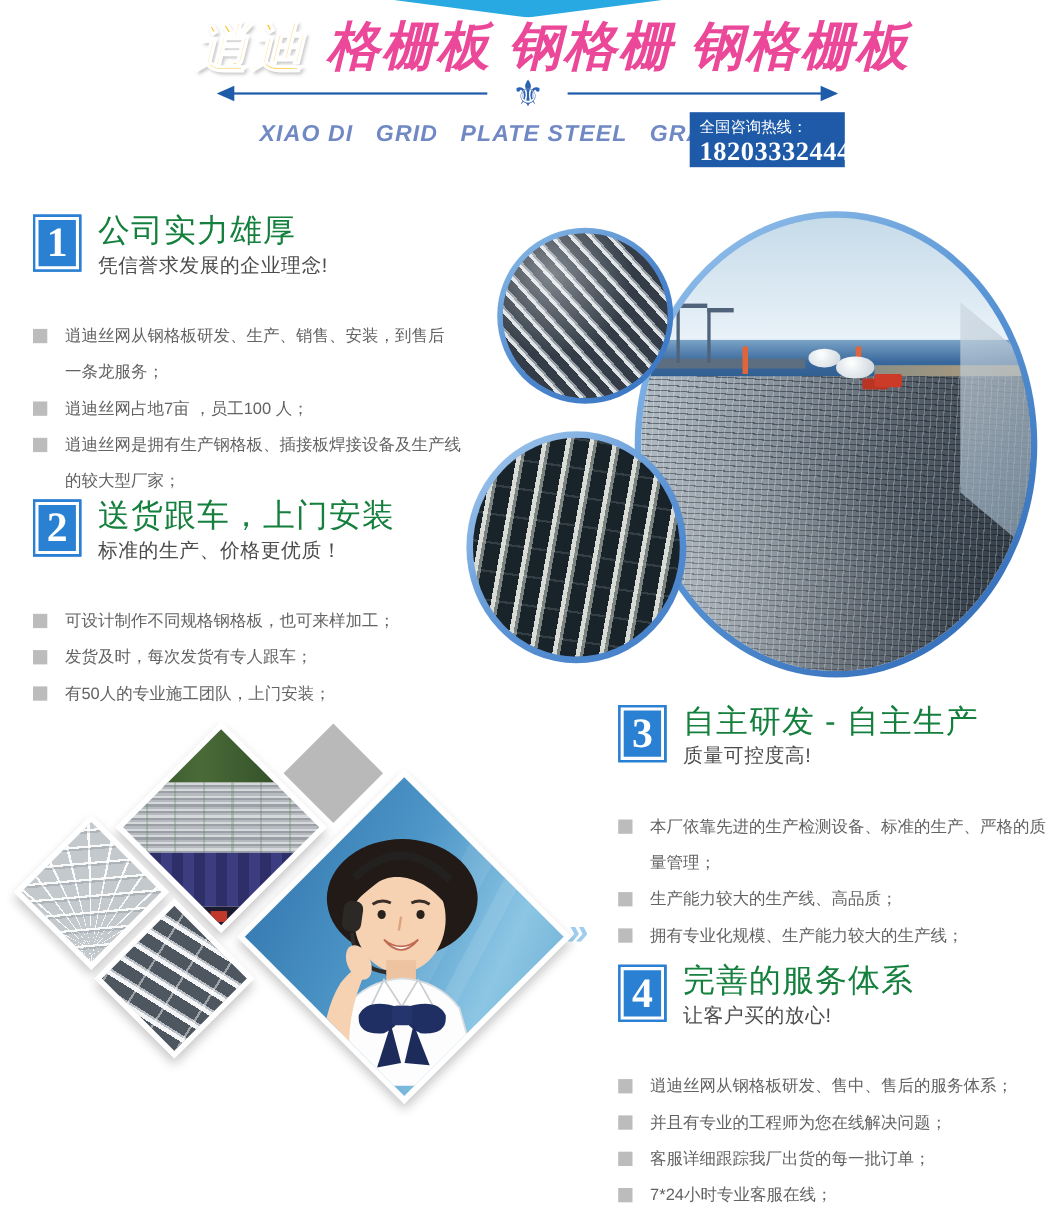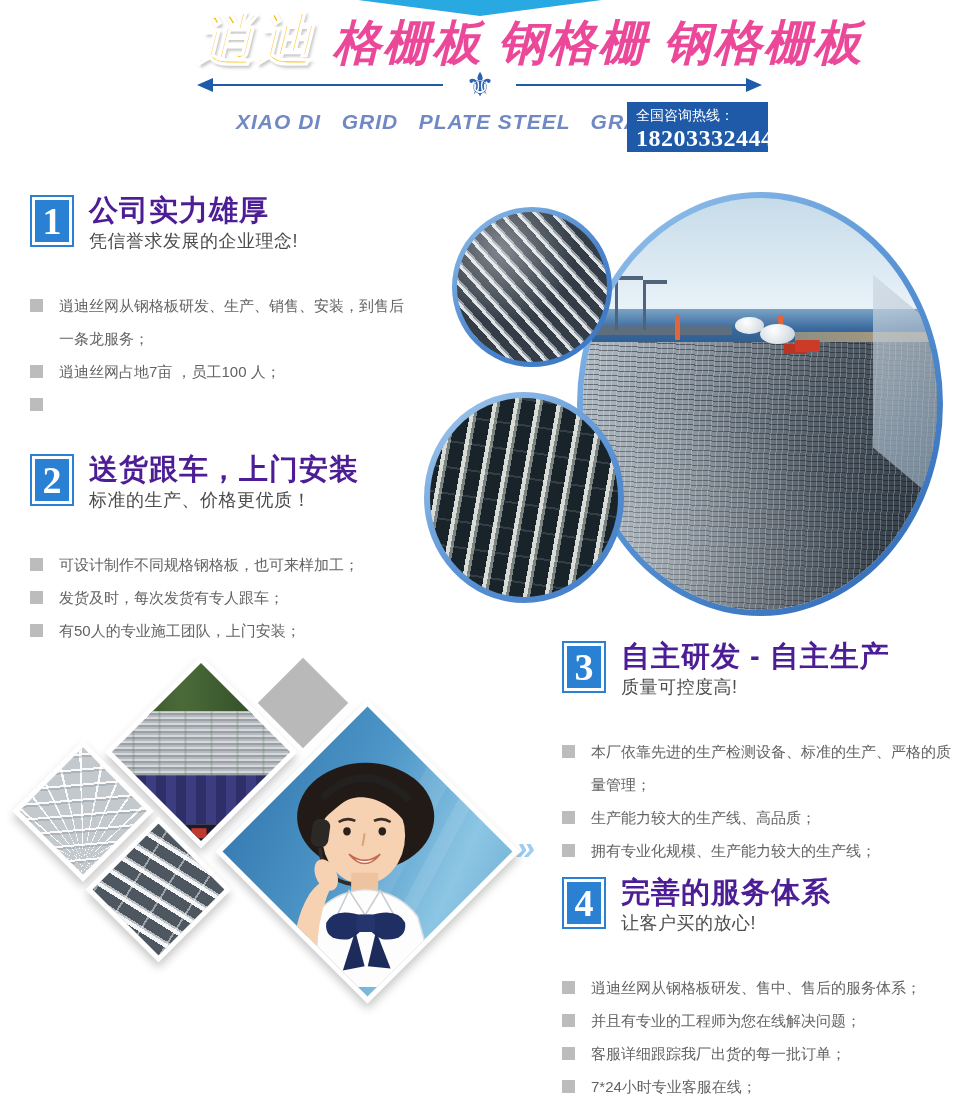--- a/index.html
+++ b/index.html
@@ -3,22 +3,22 @@
 <meta charset="utf-8">
 <style>
   html,body{margin:0;padding:0;background:#fff;}
   .page{position:relative;width:960px;height:1108px;background:#ffffff;overflow:hidden;
         font-family:"Liberation Sans","DejaVu Sans",sans-serif;}
 
   
   .top-chevron{position:absolute;left:358px;top:0;width:244px;height:16px;background:#29a9e1;
                clip-path:polygon(0 0,100% 0,50% 100%);}
   .brand-row{position:absolute;left:177px;top:4px;height:64px;display:flex;align-items:flex-end;gap:18px;}
-  .brand{font-size:57px;font-weight:bold;font-style:italic;line-height:.98;color:#fcbe14;
-         -webkit-text-stroke:1.5px #ffffff;text-shadow:2px 3px 3px rgba(130,130,130,.45);letter-spacing:2px;margin-left:20px;}
+  .brand{font-size:49px;font-weight:bold;font-style:italic;line-height:.98;color:#fcbe14;
+         -webkit-text-stroke:1.5px #ffffff;text-shadow:2px 3px 3px rgba(130,130,130,.45);letter-spacing:2px;}
   .brand-rest{font-size:48px;font-weight:bold;font-style:italic;line-height:1.05;color:#ec4899;letter-spacing:2px;}
   .divider-line{position:absolute;top:84px;height:2px;background:#1e5caa;}
   .dl-left{left:211px;width:232px;}
   .dl-right{left:516px;width:232px;}
   .arrowhead{position:absolute;top:78px;width:0;height:0;border-top:7px solid transparent;border-bottom:7px solid transparent;}
   .ah-left{left:197px;border-right:16px solid #1e5caa;}
   .ah-right{left:746px;border-left:16px solid #1e5caa;}
   .ornament{position:absolute;left:450px;top:68px;width:60px;text-align:center;font-size:33px;color:#2f62b0;line-height:1;}
   .tagline{position:absolute;left:236px;top:110px;font-size:21px;font-weight:bold;font-style:italic;
            color:#7089c4;letter-spacing:1px;white-space:pre;}
@@ -31,21 +31,21 @@
   
   .section{position:absolute;}
   .s1{left:30px;top:195px;width:420px;}
   .s2{left:30px;top:454px;width:420px;}
   .s3{left:562px;top:641px;width:398px;}
   .s4{left:562px;top:877px;width:398px;}
   .sec-head{display:flex;gap:15px;align-items:flex-start;}
   .num-box{width:44px;height:52px;box-sizing:border-box;background:#2a80d2;border:2px solid #2a80d2;
            box-shadow:inset 0 0 0 3px #ffffff;color:#fff;text-align:center;line-height:48px;
            font-family:"Liberation Serif","DejaVu Serif",serif;font-size:38px;font-weight:bold;flex:0 0 auto;}
-  .sec-title{font-size:29px;font-weight:bold;color:#4c1d95;line-height:1.08;letter-spacing:1px;}
+  .sec-title{font-size:29px;font-weight:normal;color:#15803d;line-height:1.08;letter-spacing:1px;}
   .sec-sub{font-size:18px;color:#4c4c4c;margin-top:3px;letter-spacing:.5px;}
   .bullets{margin-top:36px;}
   .b-row{position:relative;padding-left:29px;font-size:15px;color:#636363;line-height:33px;white-space:pre-line;}
   .b-sq{position:absolute;left:0;top:10px;width:13px;height:13px;background:#bcbcbc;}
 
   
   .ring{position:absolute;border-radius:50%;box-sizing:border-box;}
   .ring-inner{position:relative;width:100%;height:100%;border-radius:50%;overflow:hidden;}
   .photo-big{left:577px;top:192px;width:366px;height:424px;padding:6px;z-index:1;
              background:linear-gradient(140deg,#9cc6ee 0%,#5b97d6 45%,#2c66b4 100%);}
@@ -137,21 +137,22 @@
       <div class="num-box">1</div>
       <div class="sec-text">
         <div class="sec-title">公司实力雄厚</div>
         <div class="sec-sub">凭信誉求发展的企业理念!</div>
       </div>
     </div>
     <div class="bullets">
       <div class="b-row"><span class="b-sq"></span><span class="b-text">逍迪丝网从钢格板研发、生产、销售、安装，到售后
 一条龙服务；</span></div>
       <div class="b-row"><span class="b-sq"></span><span class="b-text">逍迪丝网占地7亩 ，员工100 人；</span></div>
-      <div class="b-row"><span class="b-sq"></span></div>
+      <div class="b-row"><span class="b-sq"></span><span class="b-text">逍迪丝网是拥有生产钢格板、插接板焊接设备及生产线
+的较大型厂家；</span></div>
     </div>
   </div>
 
   <div class="section s2">
     <div class="sec-head">
       <div class="num-box">2</div>
       <div class="sec-text">
         <div class="sec-title">送货跟车，上门安装</div>
         <div class="sec-sub">标准的生产、价格更优质！</div>
       </div>

